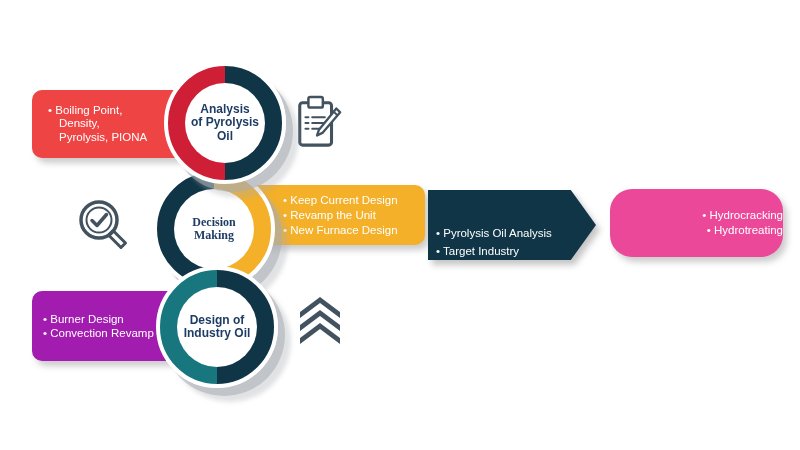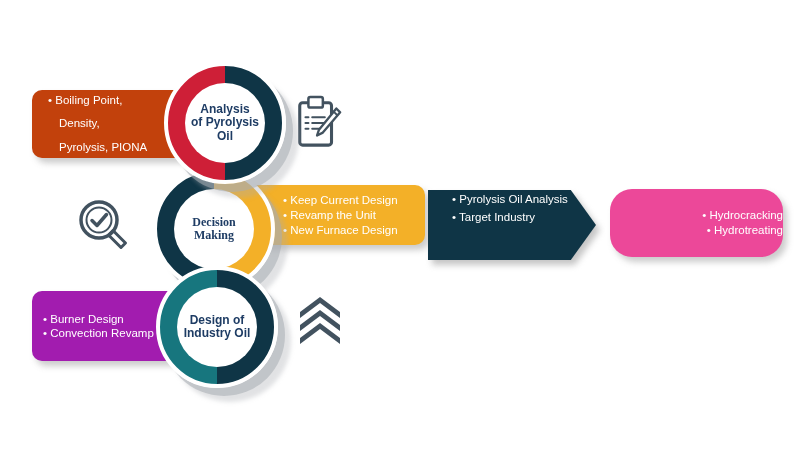--- a/index.html
+++ b/index.html
@@ -10,23 +10,23 @@
   }
   .line { white-space:nowrap; }
 
   
   .banner {
     position:absolute; border-radius:10px; color:#ffffff; z-index:1;
     display:flex; flex-direction:column; justify-content:center;
     box-shadow:4px 5px 6px rgba(110,110,110,0.35);
   }
   .banner .line { font-size:11.5px; line-height:14px; font-weight:400; }
-  #banner-analysis { left:32px; top:90px;  width:181px; height:68px; background:#c2410c; padding-left:16px; }
+  #banner-analysis { left:32px; top:90px;  width:181px; height:68px; background:#ef4444; padding-left:16px; }
   #banner-analysis .line { line-height:13.5px; }
-  #banner-analysis .cont { padding-left:11px;margin-top:10px; }
+  #banner-analysis .cont { padding-left:11px; }
   #banner-decision { left:248px; top:185px; width:177px; height:60px; background:#f3b028; padding-left:35px; }
   #banner-decision .line { line-height:15px; }
   #banner-impact   { left:32px; top:291px; width:200px; height:70px; background:#a21caf; padding-left:11px; }
 
   
   .ring {
     position:absolute; width:122px; height:122px; border-radius:50%;
     border:4px solid #ffffff;
     box-shadow:7px 8px 0 0 rgba(168,173,178,0.55), 13px 14px 4px 0 rgba(168,173,178,0.35);
   }
@@ -41,21 +41,21 @@
   .ring .inner .line { font-size:12px; line-height:13.5px; font-weight:700; color:#1e3c64; }
 
   
   .arrow-wrap {
     position:absolute; left:428px; top:190px; width:168px; height:70px; z-index:1;
     filter:drop-shadow(4px 5px 3px rgba(110,110,110,0.4));
   }
   .arrow {
     width:100%; height:100%; background:#0f3546; color:#ffffff;
     clip-path:polygon(0 0, 85% 0, 100% 50%, 85% 100%, 0 100%);
-    display:flex; flex-direction:column; justify-content:flex-start; padding-left:24px;
+    display:flex; flex-direction:column; justify-content:flex-end; padding-left:8px;
   }
   .arrow .line { font-size:11.5px; line-height:18px; font-weight:400; }
 
   
   .endbox {
     position:absolute; left:610px; top:189px; width:173px; height:68px; z-index:1;
     background:#ec4899; border-radius:22px; color:#ffffff;
     display:flex; flex-direction:column; justify-content:center; padding-left:50px;
     box-shadow:4px 5px 6px rgba(110,110,110,0.35);
     align-items:flex-end;

